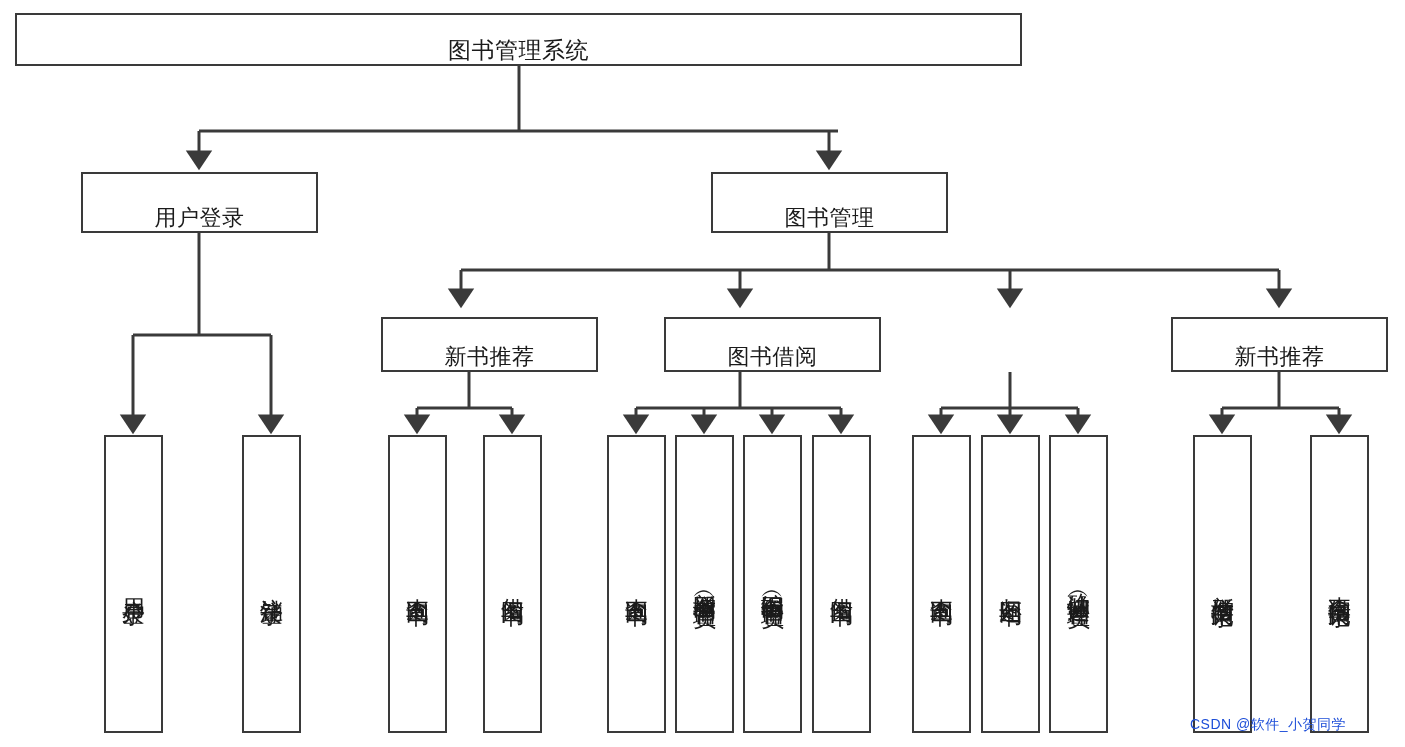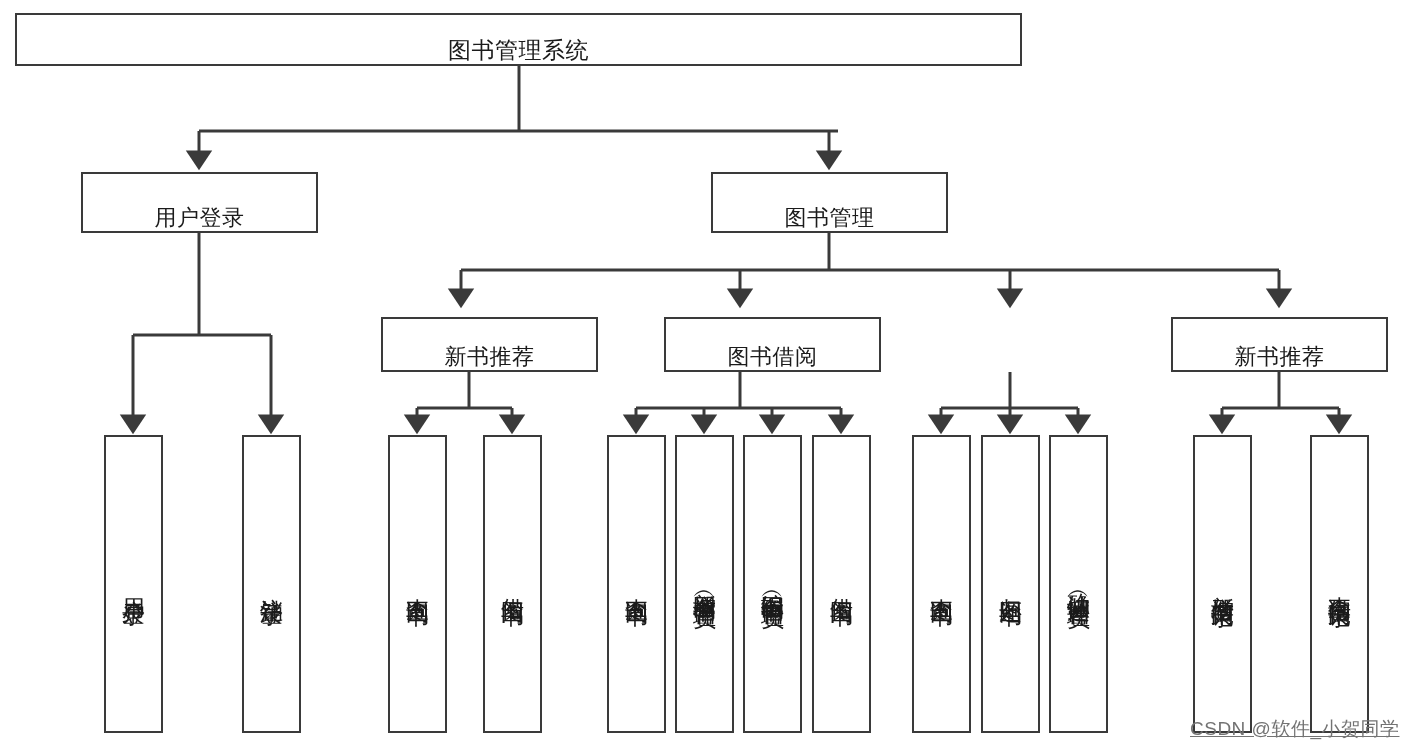--- a/index.html
+++ b/index.html
@@ -62,26 +62,25 @@
   .node.vert .label {
     writing-mode: vertical-rl;
     text-orientation: upright;
     font-size: 23px;
     line-height: 1.0;
     letter-spacing: 2px;
     white-space: nowrap;
   }
   .watermark {
     position: absolute;
-    font-size: 19px;
-    color: #737373;
+    font-size: 14px;
+    color: #1d4ed8;
     white-space: nowrap;
     letter-spacing: 0.5px;
     pointer-events: none;
-    text-decoration: underline;
   }
 </style>
 </head>
 <body>
 
 <div id="canvas">
 
   <svg id="wires" viewBox="0 0 1405 747">
     <defs>
       <marker id="arrow" markerWidth="10" markerHeight="10" refX="3.2" refY="5" orient="auto" markerUnits="strokeWidth">

